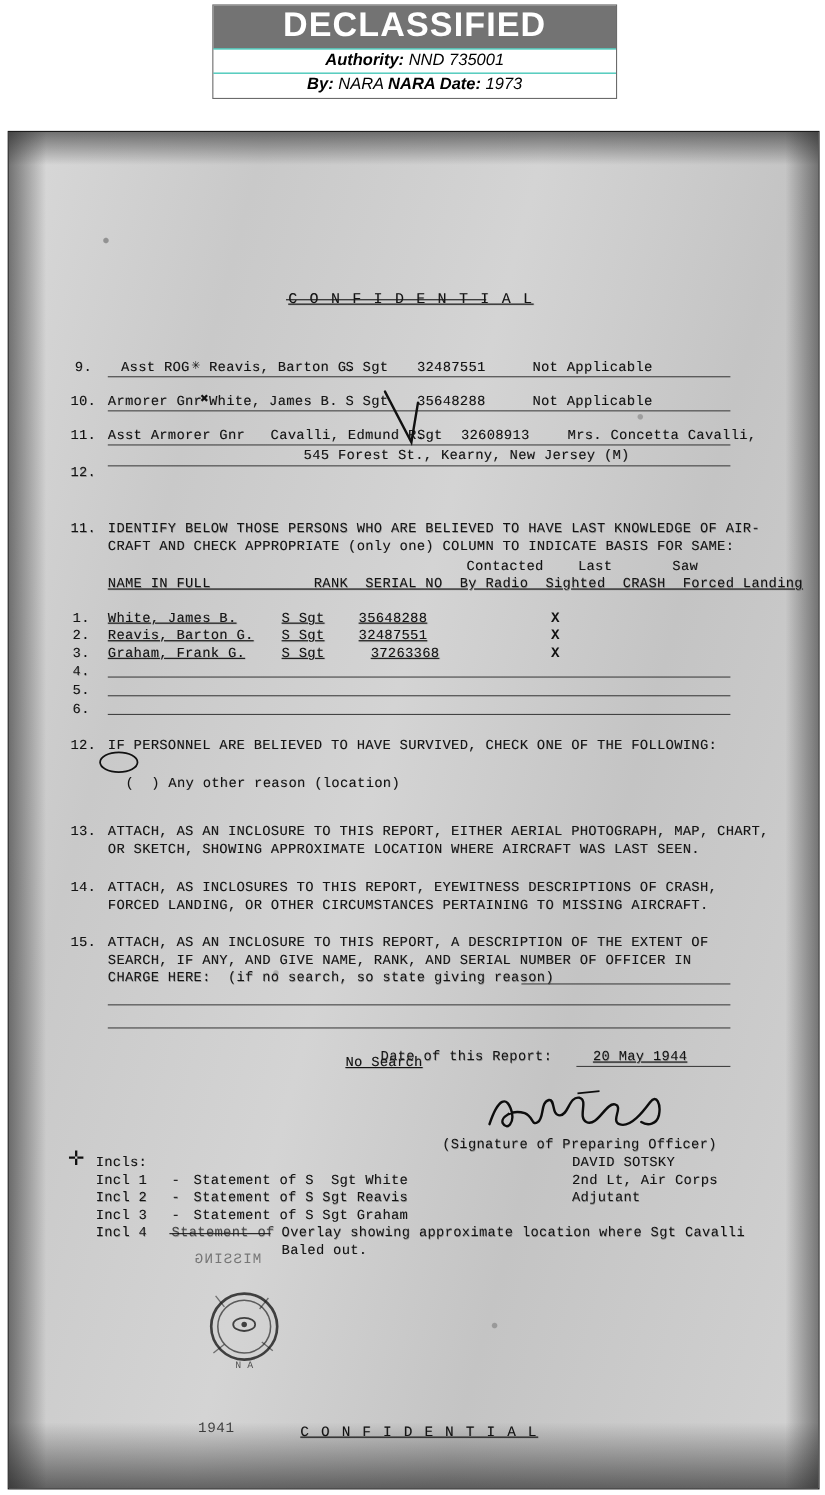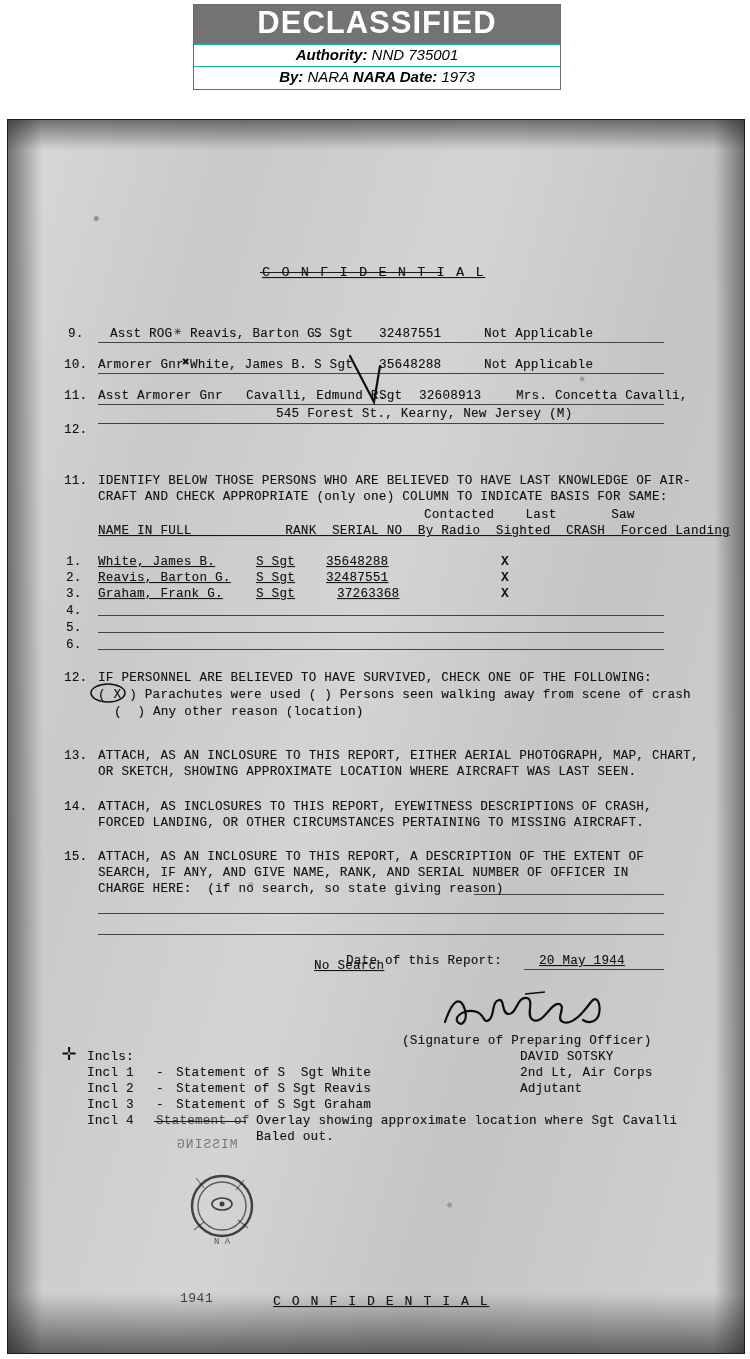--- a/index.html
+++ b/index.html
@@ -245,21 +245,20 @@
 
     <div class="typed" style="left:42px; top:470px;">4.</div>
     <div class="rule" style="left:74px; top:481px; width:566px;"></div>
     <div class="typed" style="left:42px; top:487px;">5.</div>
     <div class="rule" style="left:74px; top:498px; width:566px;"></div>
     <div class="typed" style="left:42px; top:504px;">6.</div>
     <div class="rule" style="left:74px; top:515px; width:566px;"></div>
 
     <div class="typed" style="left:40px; top:537px;">12.</div>
     <div class="typed" style="left:74px; top:537px;">IF PERSONNEL ARE BELIEVED TO HAVE SURVIVED, CHECK ONE OF THE FOLLOWING:</div>
-    <div class="typed" style="left:74px; top:554px;">( X ) Parachutes were used ( ) Persons seen walking away from scene of crash</div>
     <div class="typed" style="left:90px; top:571px;">(  ) Any other reason (location)</div>
     <svg class="pen" style="left:64px; top:548px;" width="40" height="22" viewBox="0 0 40 22">
       <ellipse cx="20" cy="11" rx="17" ry="9" fill="none" stroke="#111" stroke-width="1.6"></ellipse>
     </svg>
 
     <div class="typed" style="left:40px; top:615px;">13.</div>
     <div class="typed" style="left:74px; top:615px;">ATTACH, AS AN INCLOSURE TO THIS REPORT, EITHER AERIAL PHOTOGRAPH, MAP, CHART,</div>
     <div class="typed" style="left:74px; top:631px;">OR SKETCH, SHOWING APPROXIMATE LOCATION WHERE AIRCRAFT WAS LAST SEEN.</div>
 
     <div class="typed" style="left:40px; top:666px;">14.</div>

